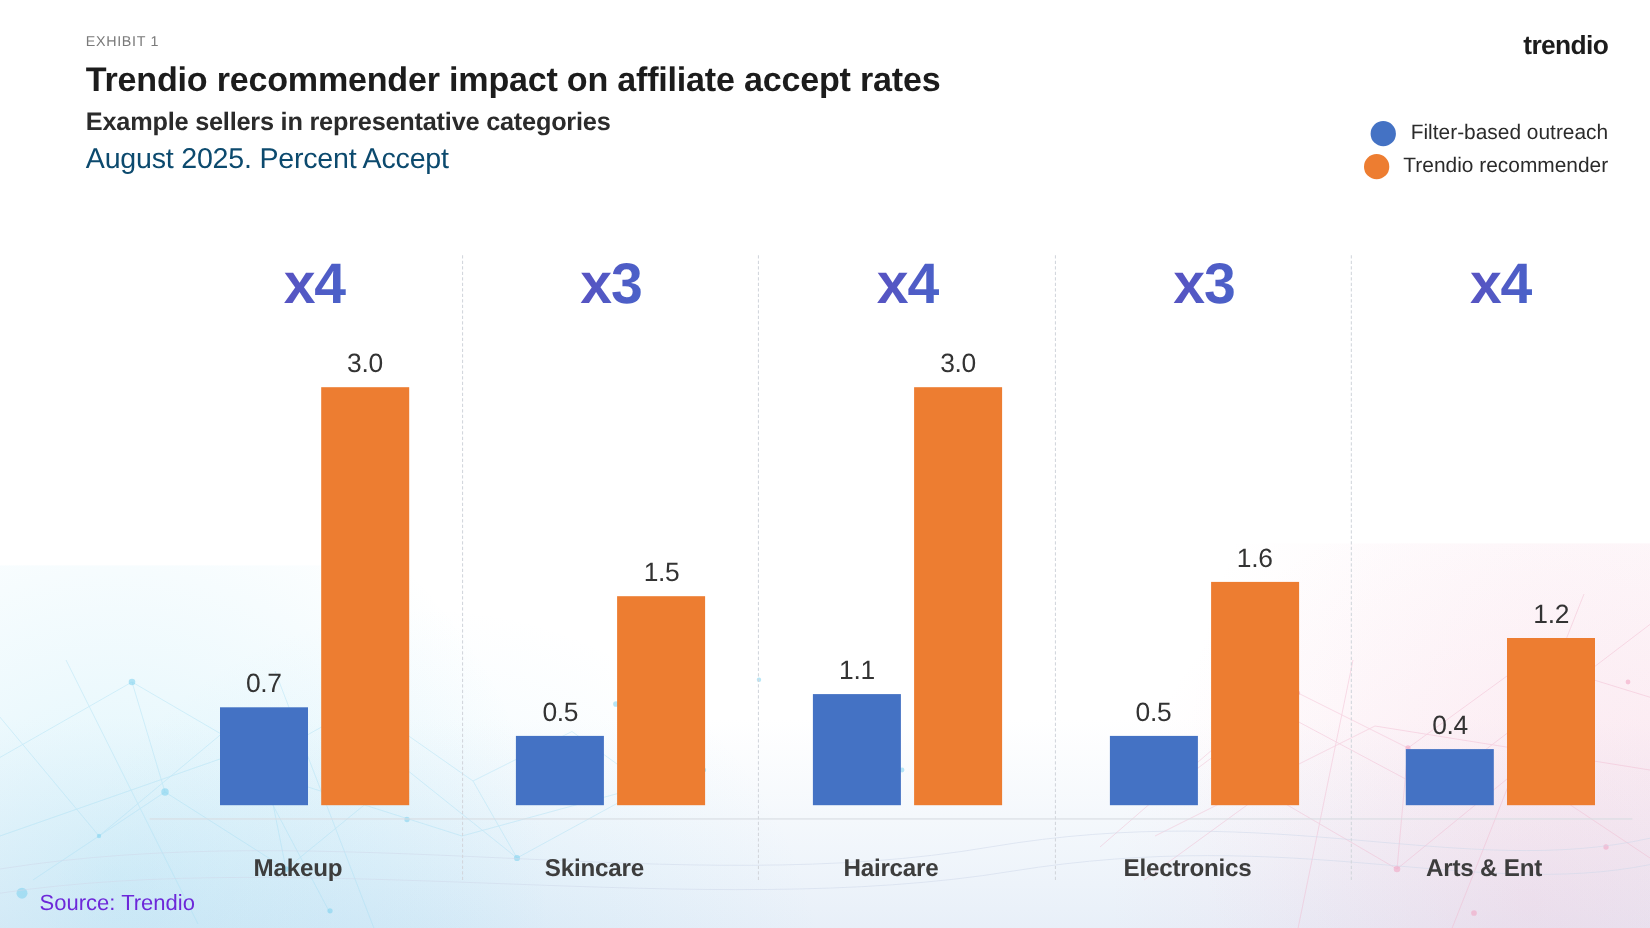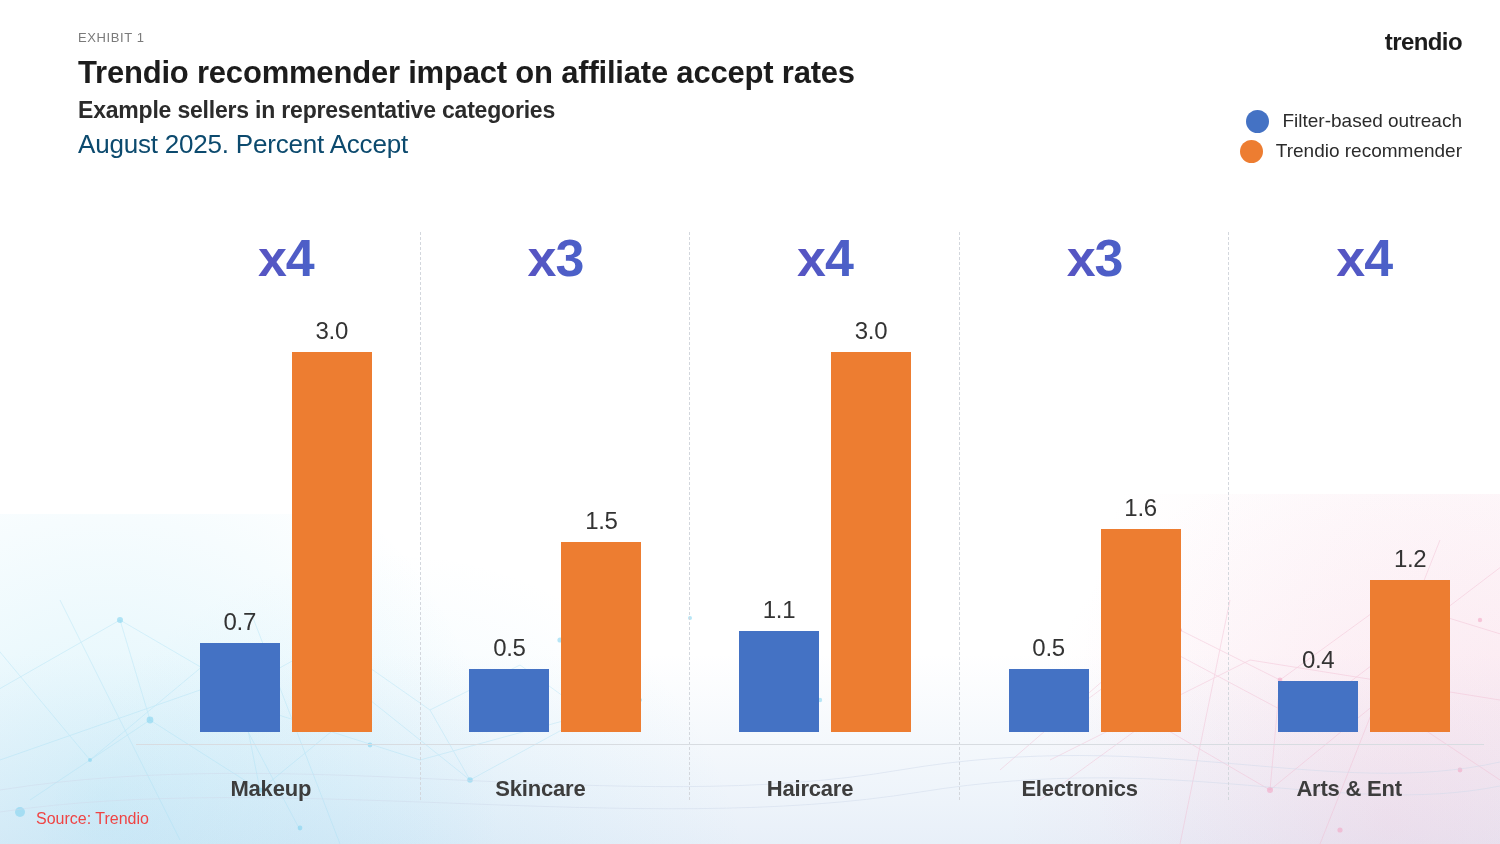--- a/index.html
+++ b/index.html
@@ -111,21 +111,21 @@
   .cats {
     position:absolute; left:136px; top:760px; width:1348px; display:flex;margin-top:16px;
   }
   .cat {
     flex:1 1 0; text-align:center;
     font-size:22px; font-weight:bold; color:#3d3d3d; letter-spacing:-0.2px;
   }
 
   .source {
     position:absolute; left:36px; top:810px;
-    font-size:16px; color:#ef4444;
+    font-size:20px; color:#6d28d9;
   }
 </style>
 </head>
 <body>
 
 <div class="bg-layer">
   <div class="bg-wave"></div>
   <div class="bg-cyan"></div>
   <div class="bg-pink"></div>
   <svg class="bg-svg" viewBox="0 0 1500 844">

